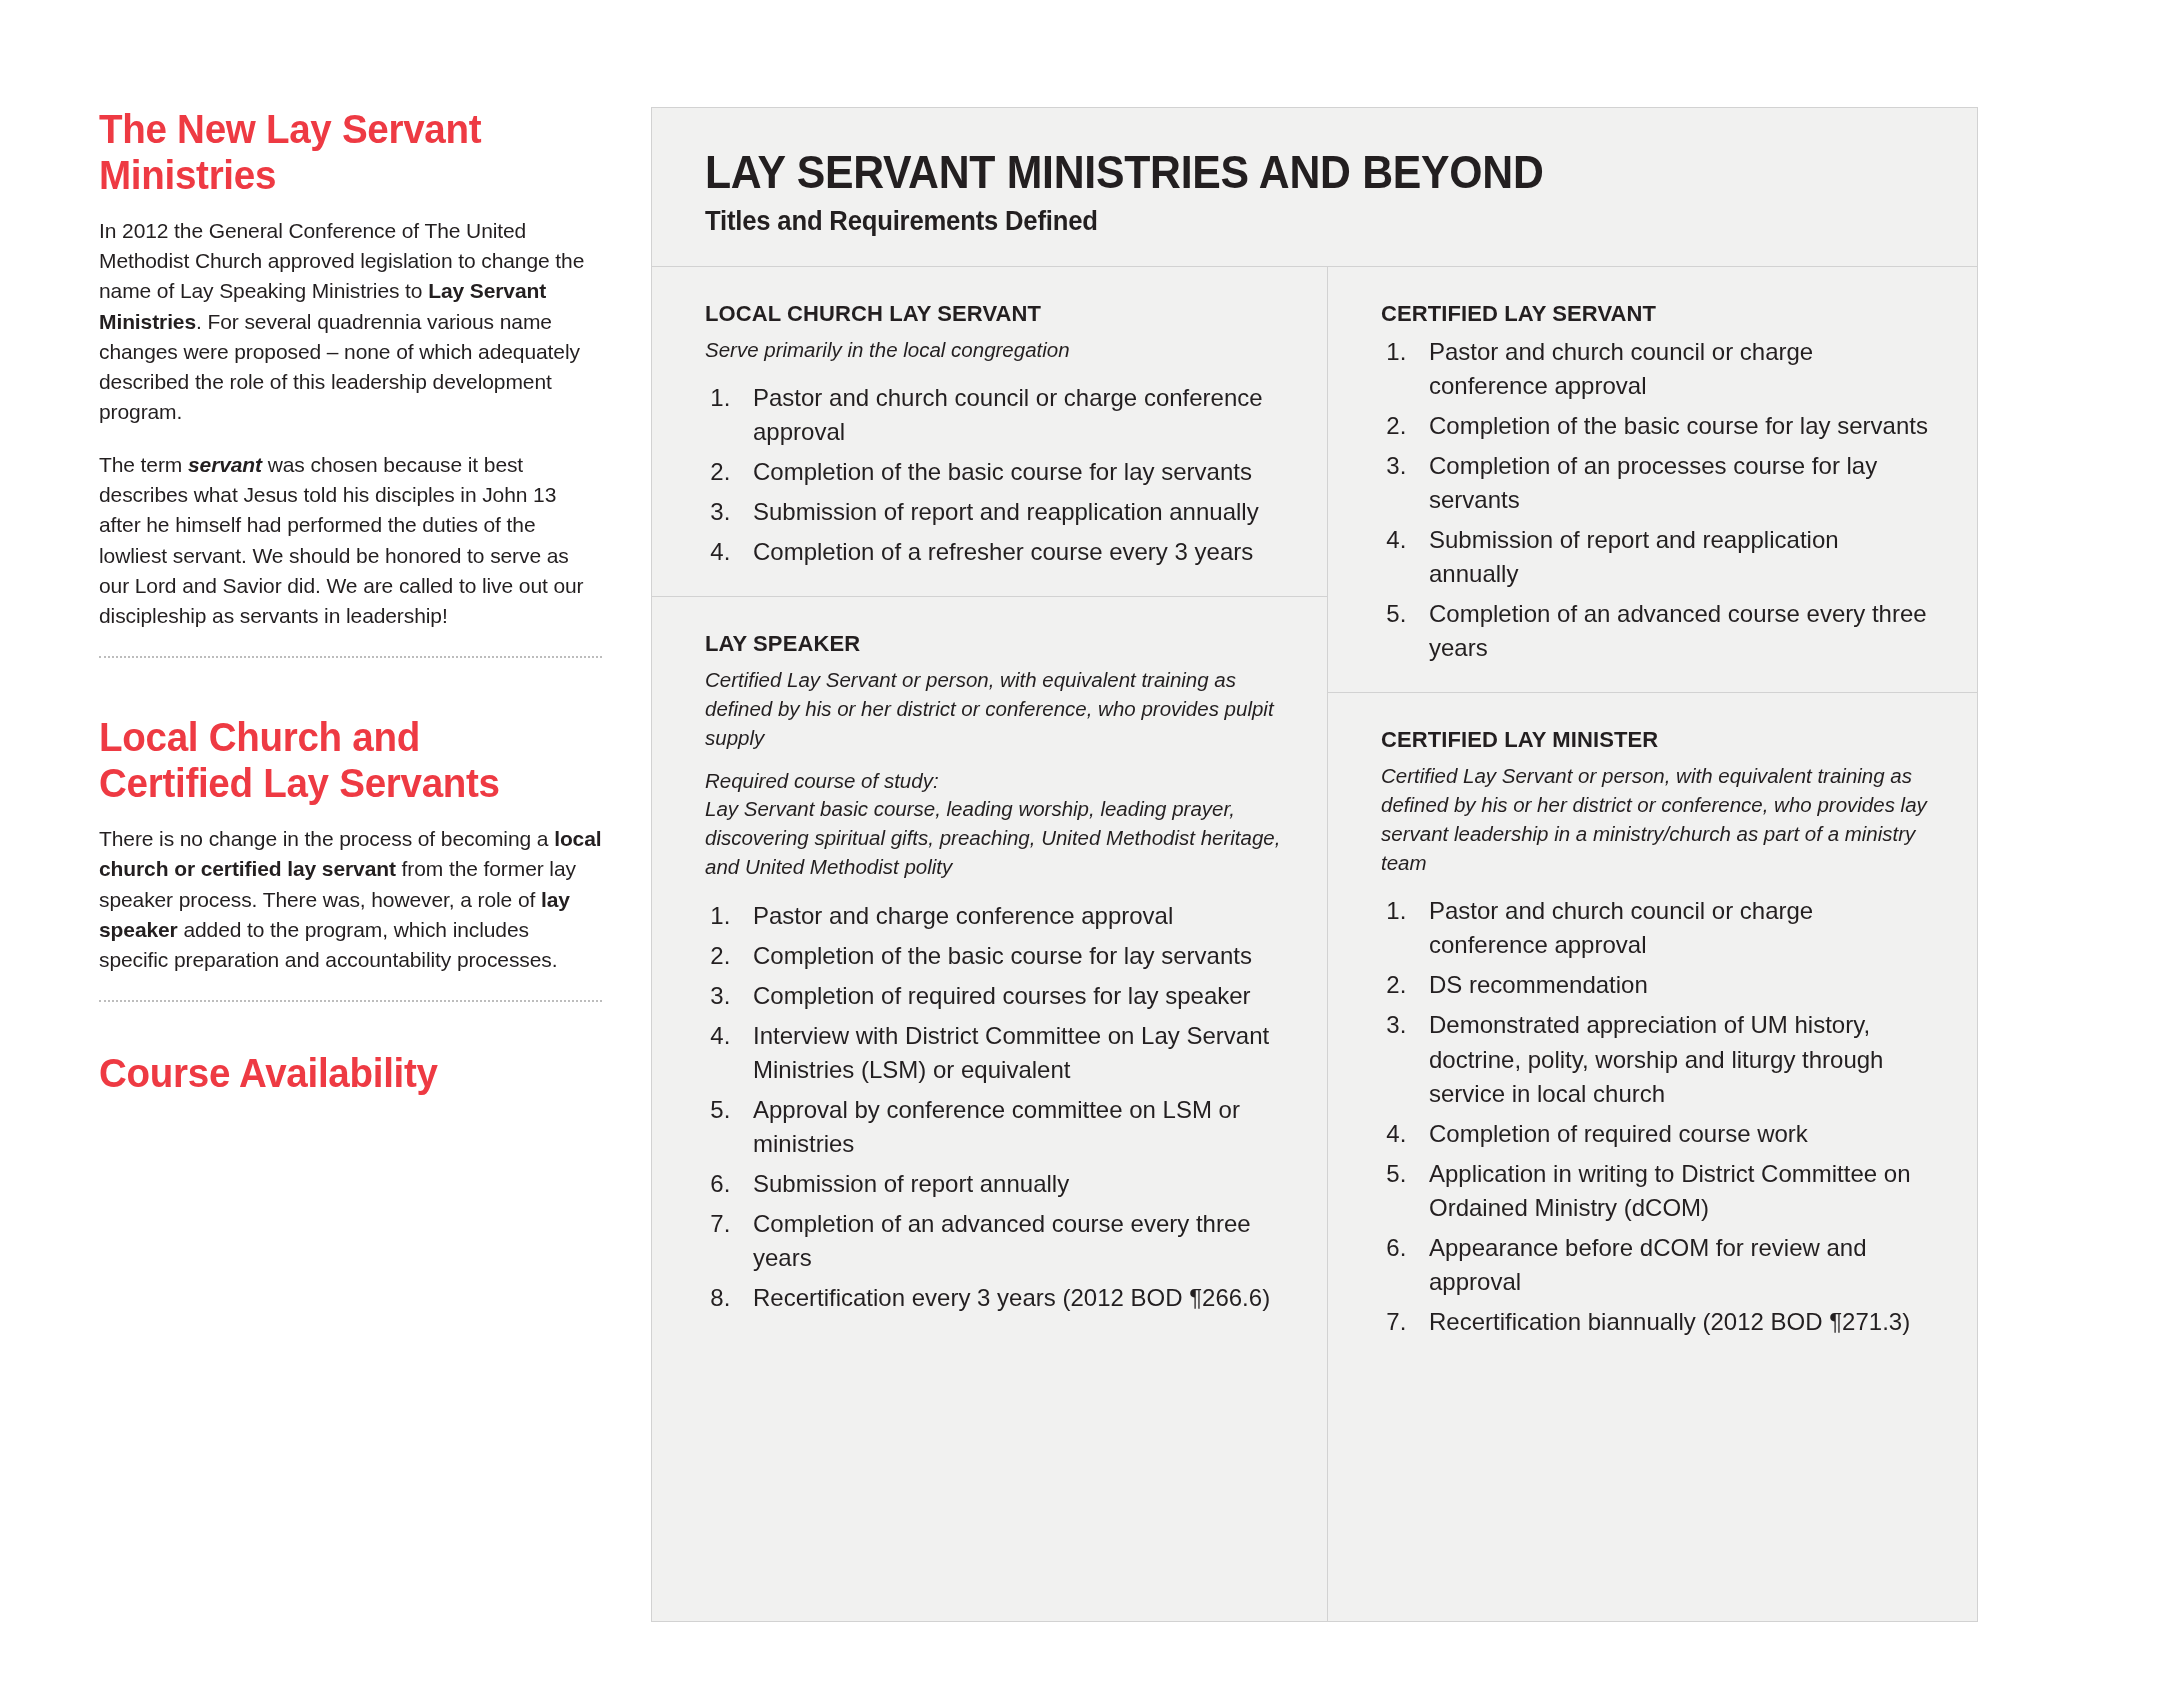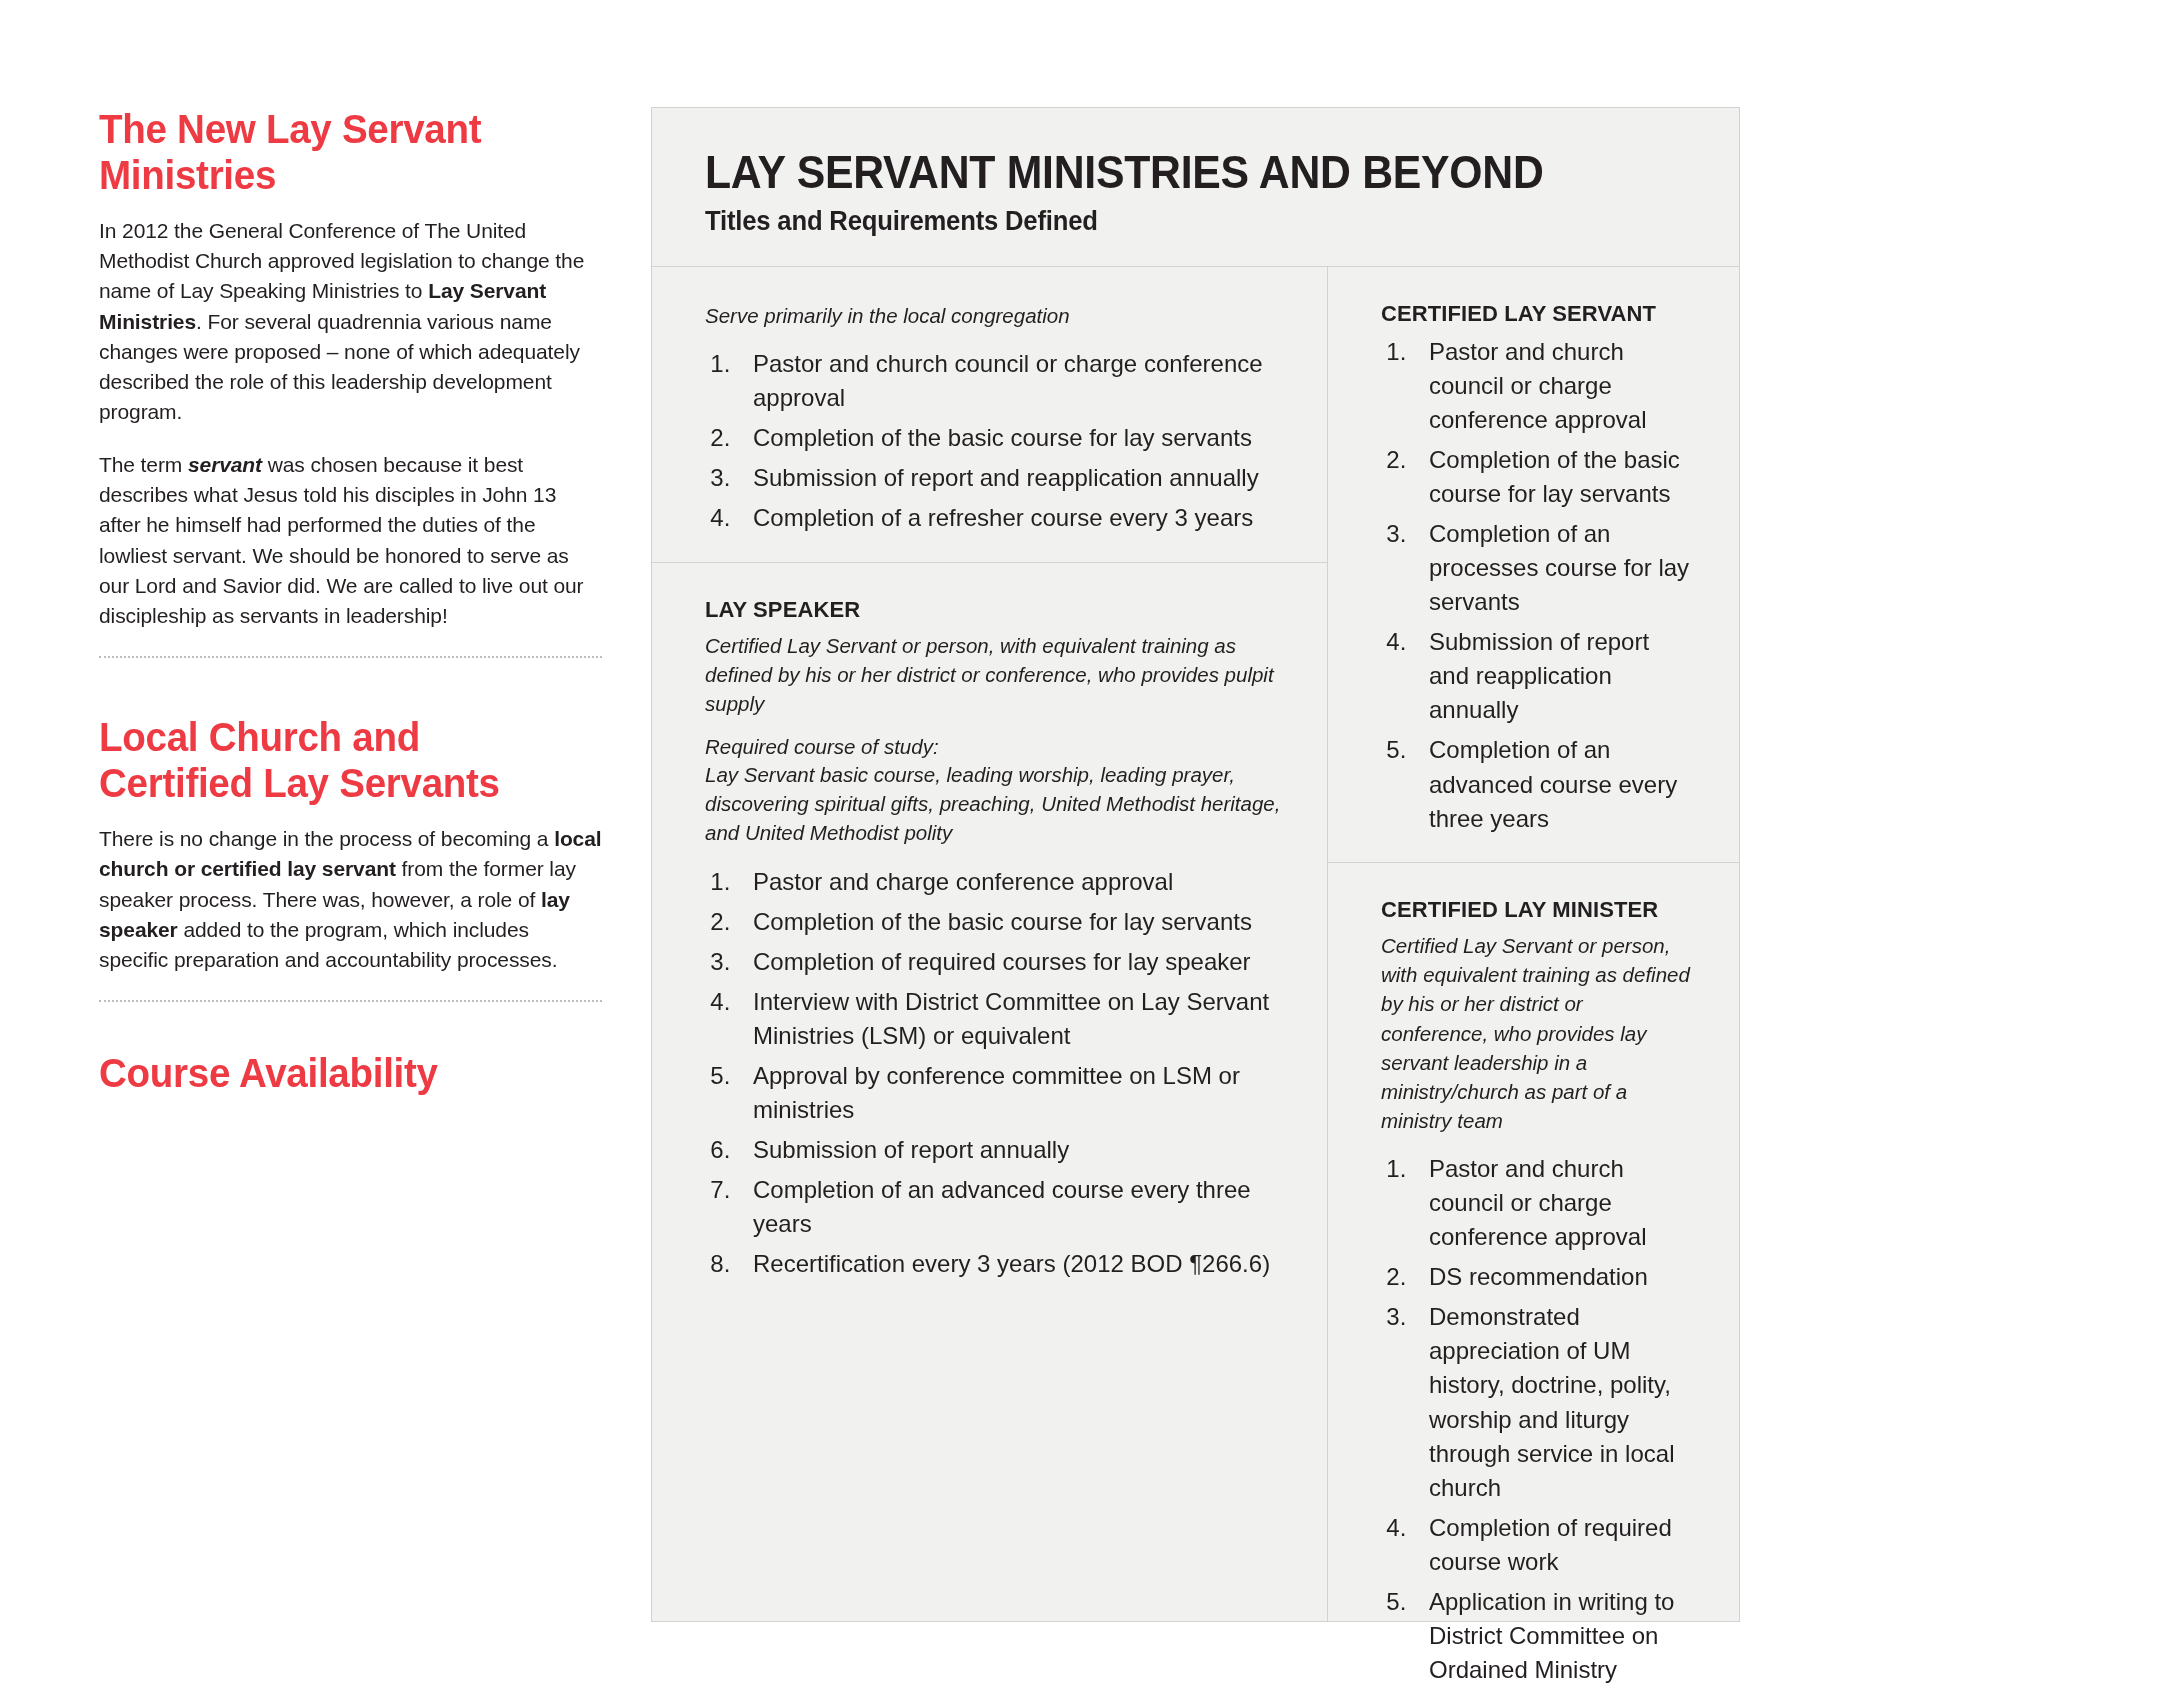--- a/index.html
+++ b/index.html
@@ -62,21 +62,21 @@
 
   
   .right-col {
     flex: 1 1 auto;
     margin-left: 23px;
   }
   .panel {
     background: #f1f1f0;
     border: 1.3px solid #d2d2d2;
     box-sizing: border-box;
-    width: 1089px;
+    width: 1327px;
     height: 1515px;
     display: flex;
     flex-direction: column;
   }
   .panel-header {
     padding: 40px 53px 29px 53px;
     border-bottom: 1.3px solid #d2d2d2;
   }
   .panel-title {
     font-size: 46px;
@@ -196,20 +196,21 @@
       <div class="panel-header">
         <div class="panel-title">LAY SERVANT MINISTRIES AND BEYOND</div>
         <div class="panel-subtitle">Titles and Requirements Defined</div>
       </div>
 
       <div class="panel-body">
 
         <div class="col-left-inner">
 
           <div class="block divider-bottom">
+            <div class="block-title">LOCAL CHURCH LAY SERVANT</div>
             <div class="block-desc">Serve primarily in the local congregation</div>
             <ol class="req">
                 <li>Pastor and church council or charge conference approval</li>
                 <li>Completion of the basic course for lay servants</li>
                 <li>Submission of report and reapplication annually</li>
                 <li>Completion of a refresher course every 3 years</li>
               </ol>
           </div>
 
           <div class="block">

